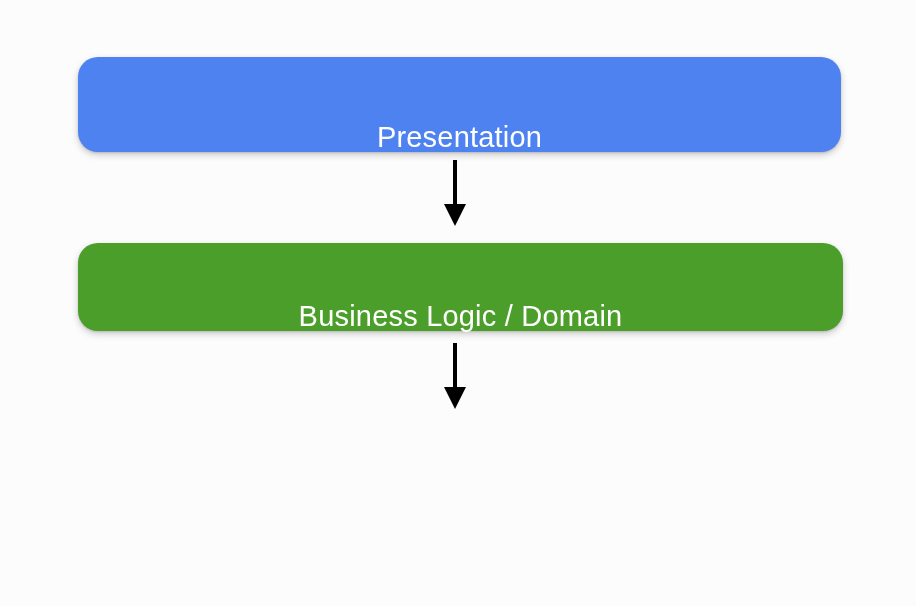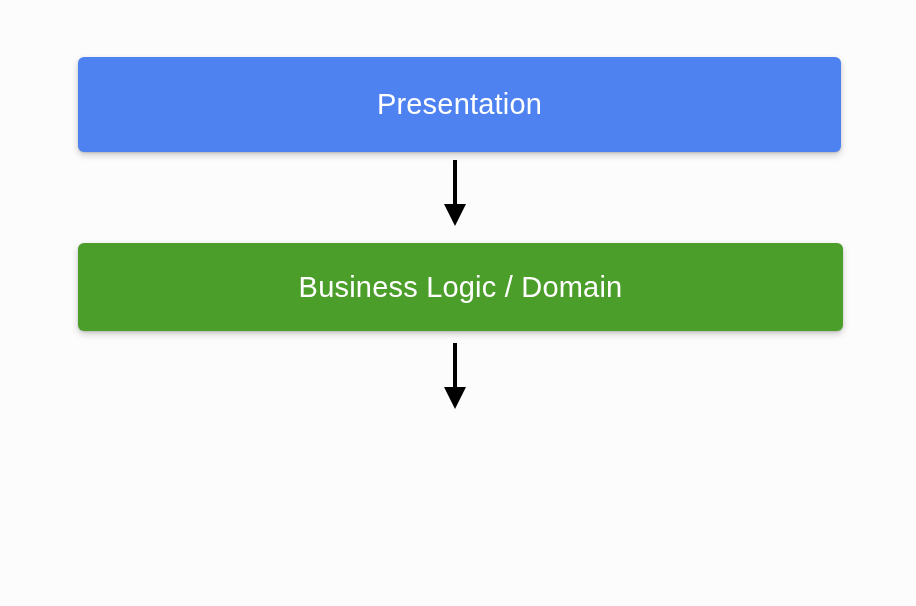--- a/index.html
+++ b/index.html
@@ -18,23 +18,23 @@
   #canvas {
     position: relative;
     width: 916px;
     height: 606px;
     background: #fcfcfc;
   }
 
   .layer-box {
     position: absolute;
     display: flex;
-    align-items: center;
+    align-items: flex-end;
     justify-content: center;
-    border-radius: 6px;
+    border-radius: 20px;
     box-shadow: 0 3px 7px rgba(0, 0, 0, 0.20),
                 0 1px 2px rgba(0, 0, 0, 0.12);
     box-sizing: border-box;
   }
 
   .layer-label {
     color: #ffffff;
     font-size: 29px;
     font-weight: 400;
     letter-spacing: 0.2px;

